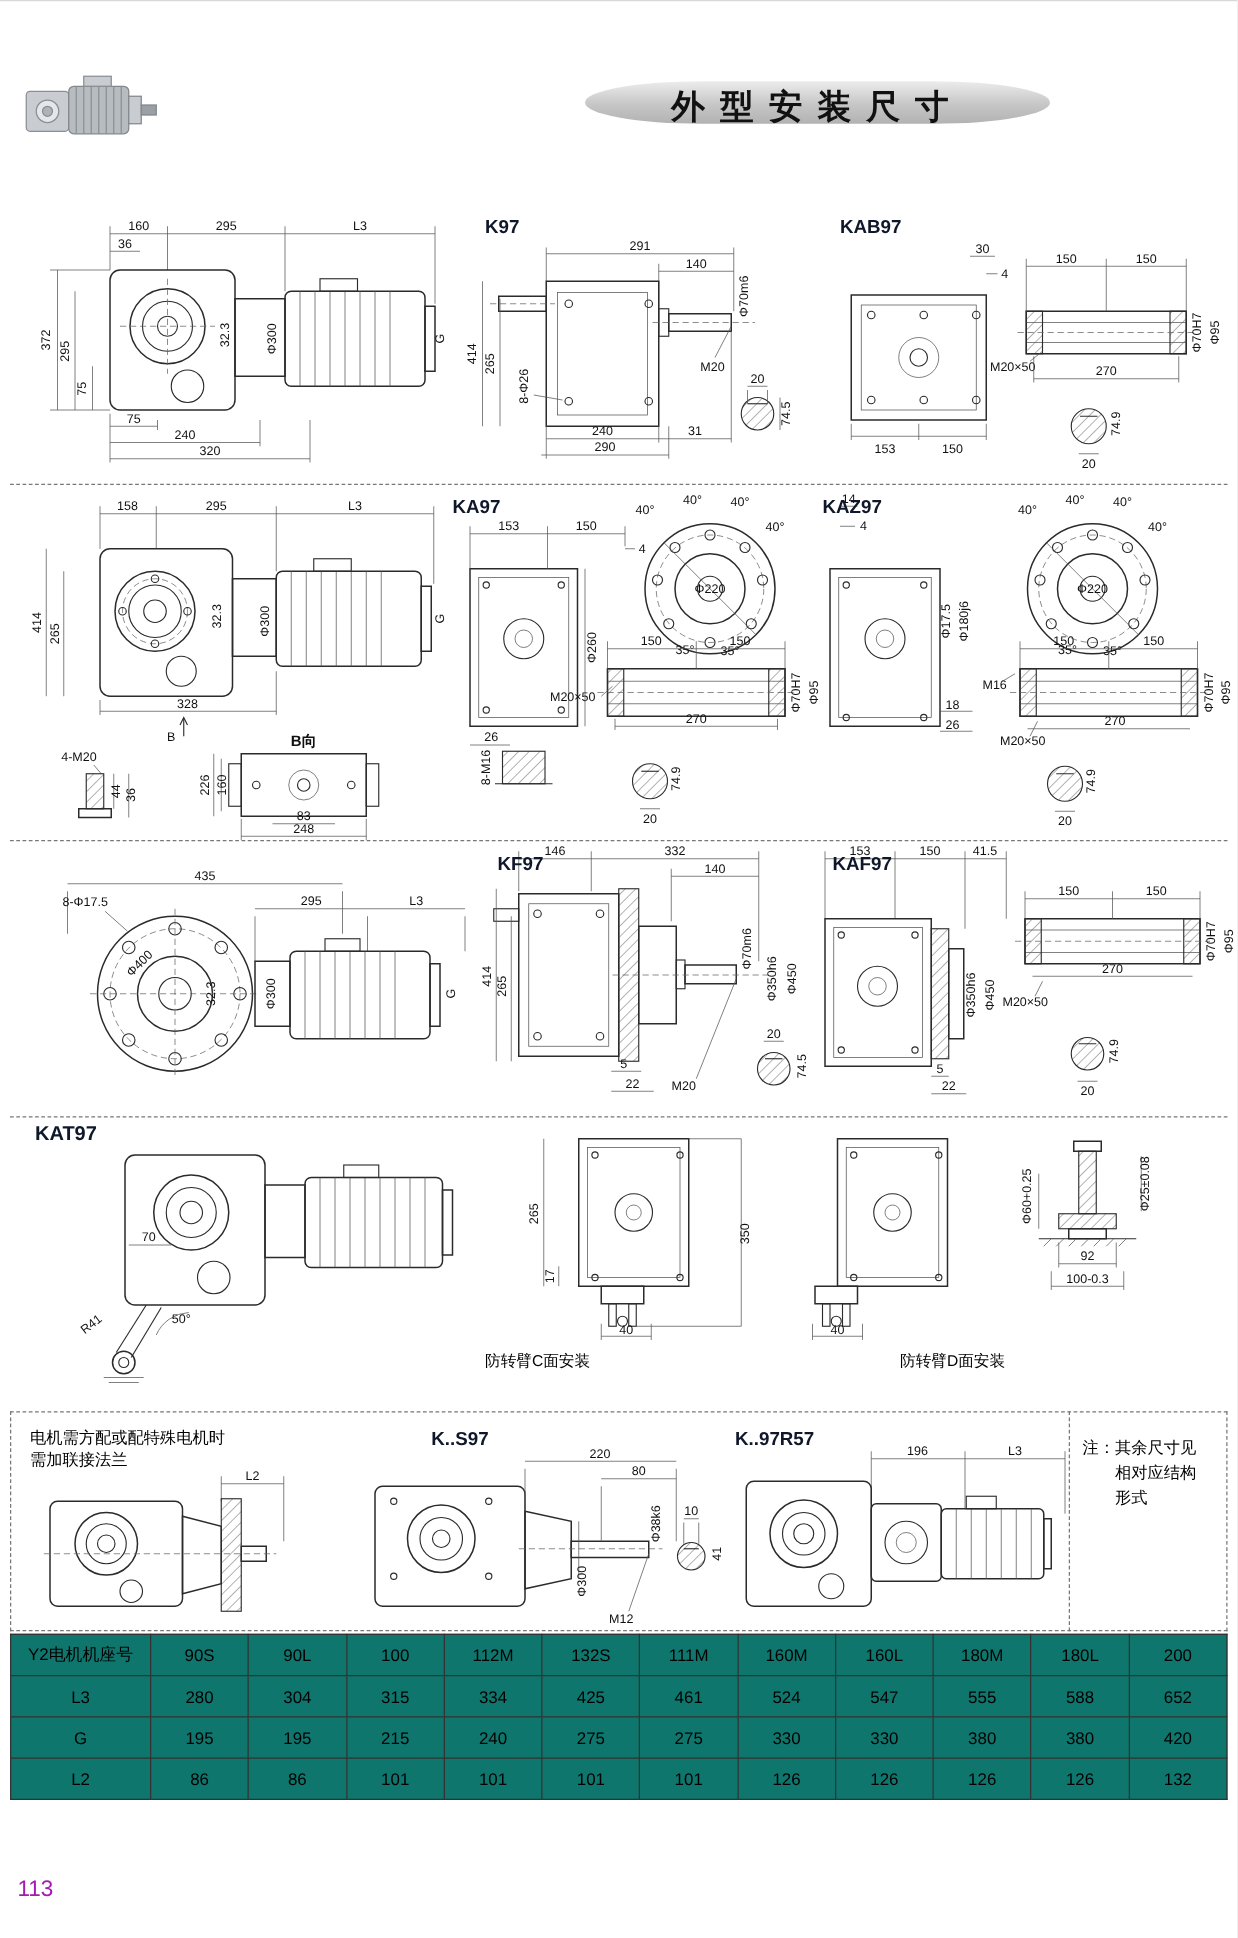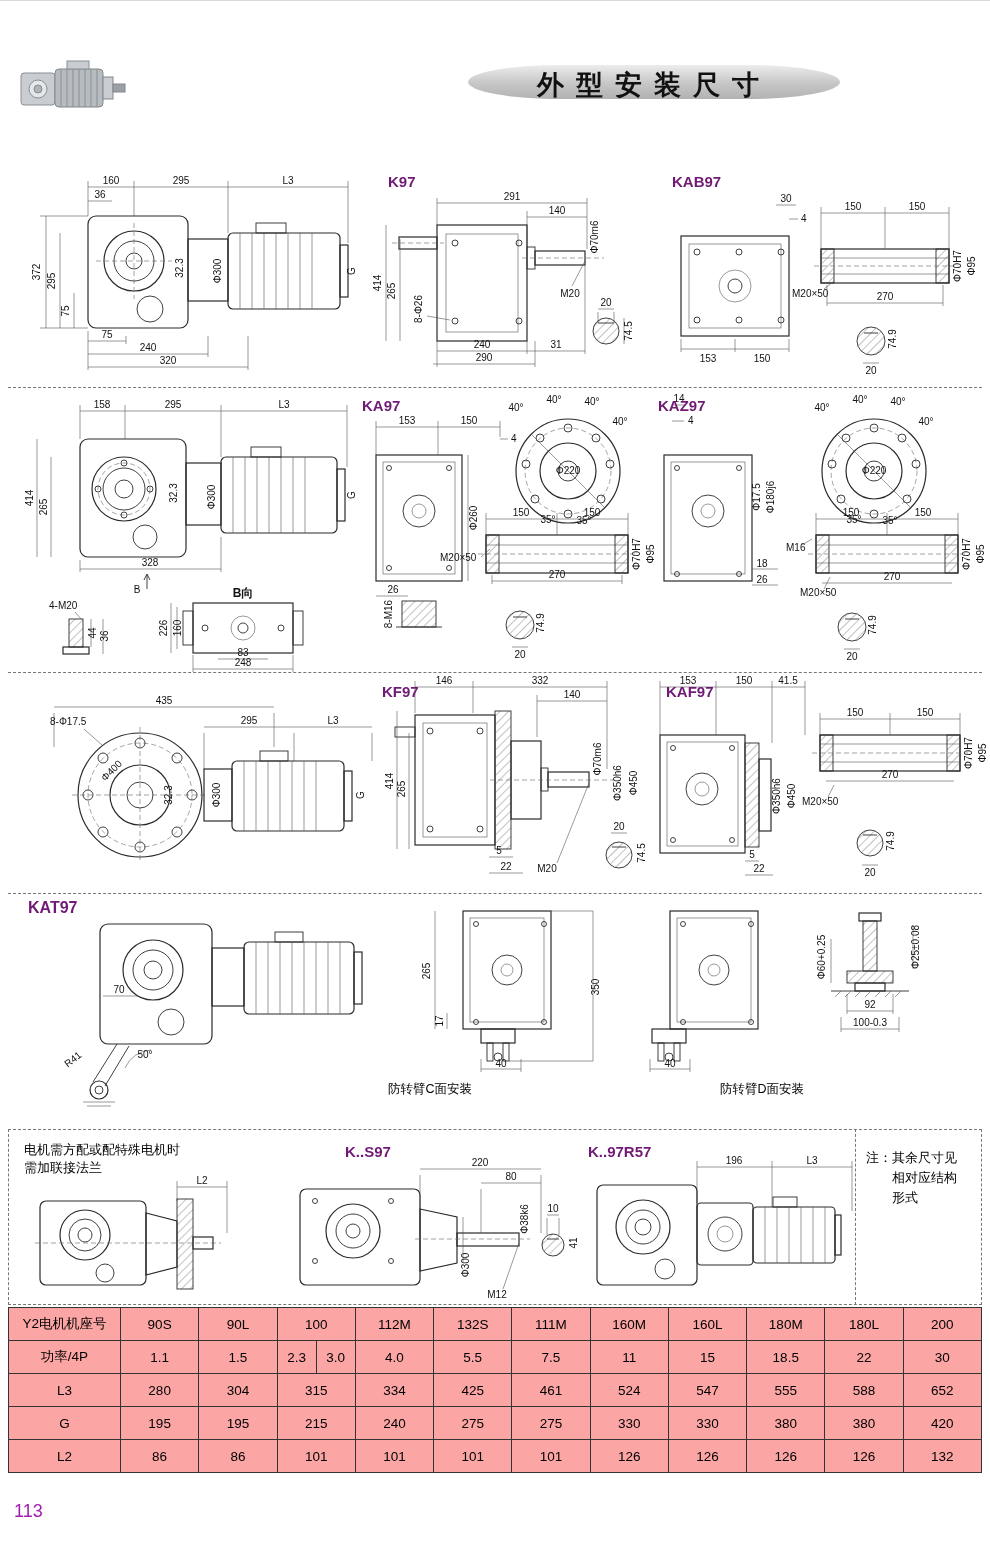--- a/index.html
+++ b/index.html
@@ -8,32 +8,32 @@
   .abs{position:absolute}
   .page svg{position:absolute;overflow:visible;z-index:2}
   .page svg text{font:10px "Liberation Sans","DejaVu Sans",sans-serif;fill:#111;text-anchor:middle}
   .page svg text.st{text-anchor:start}
   .page svg text.bd{font-weight:bold;font-size:12px}
   .o{fill:none;stroke:#2b2b2b;stroke-width:1.2}
   .o2{fill:none;stroke:#2b2b2b;stroke-width:0.9}
   .dl{fill:none;stroke:#555;stroke-width:0.6}
   .dd{fill:none;stroke:#666;stroke-width:0.6;stroke-dasharray:5 3}
   .hh{fill:url(#hatch);stroke:#2b2b2b;stroke-width:0.9}
-  .ttl{position:absolute;z-index:3;font-weight:bold;font-size:15px;color:#701a75}
+  .ttl{position:absolute;z-index:3;font-weight:bold;font-size:15px;color:#0f172a}
   .cap{position:absolute;z-index:3;font-size:12.5px;color:#000}
   .note{position:absolute;z-index:3;font-size:13px;color:#000;line-height:18px}
   .sep{position:absolute;left:8px;width:974px;height:0;border-top:1px dashed #777;z-index:1}
   .wm{position:absolute;left:312px;top:588px;z-index:1;font-weight:bold;font-size:330px;line-height:1;
       color:#8f8f8f;opacity:.48;letter-spacing:-14px;font-family:"DejaVu Sans",sans-serif}
   .banner{left:468px;top:56px;width:372px;height:48px;z-index:2}
   .banner-bg{position:absolute;left:0;top:8px;width:100%;height:34px;
       background:linear-gradient(180deg,#ececec,#c6c6c6 55%,#b2b2b2);border-radius:50%/100%}
   .banner-txt{position:absolute;left:0;right:0;top:10px;text-align:center;font-size:27px;font-weight:bold;
       letter-spacing:12px;color:#111}
-  .dtable{position:absolute;left:8px;top:1306px;width:974px;border-collapse:collapse;z-index:2;table-layout:fixed;background:#fca5a5}
+  .dtable{position:absolute;left:8px;top:1306px;width:974px;border-collapse:collapse;z-index:2;table-layout:fixed;background:#0f766e}
   .dtable td{border:1px solid #333;height:33px;text-align:center;vertical-align:middle;font-size:13.5px;color:#000;padding:0}
   .split{display:flex;height:100%;align-items:stretch}
   .split span{flex:1;display:flex;align-items:center;justify-content:center}
   .split span:first-child{border-right:1px solid #333}
   .footnote{position:absolute;left:10px;top:1481px;font-size:12.5px;color:#000;z-index:2}
   .pageno{position:absolute;left:14px;top:1500px;font-size:18px;color:#a21caf;z-index:2}
   .box{position:absolute;border:1px dashed #777;z-index:1}
   .vdiv{position:absolute;border-left:1px dashed #777;z-index:1}
 </style>
 </head>
@@ -68,21 +68,21 @@
   <div class="sep" style="top:386px"></div>
   <div class="sep" style="top:671px"></div>
   <div class="sep" style="top:892px"></div>
   <div class="box" style="left:8px;top:1128px;width:974px;height:176px"></div>
   <div class="vdiv" style="left:855px;top:1128px;height:176px"></div>
 
   <div class="ttl" style="left:388px;top:172px">K97</div>
   <div class="ttl" style="left:672px;top:172px">KAB97</div>
   <div class="ttl" style="left:362px;top:396px">KA97</div>
   <div class="ttl" style="left:658px;top:396px">KAZ97</div>
-  <div class="ttl" style="left:382px;top:682px">KF97</div>
+  <div class="ttl" style="left:398px;top:682px">KF97</div>
   <div class="ttl" style="left:666px;top:682px">KAF97</div>
   <div class="ttl" style="left:28px;top:898px;font-size:16px">KAT97</div>
   <div class="ttl" style="left:345px;top:1142px">K..S97</div>
   <div class="ttl" style="left:588px;top:1142px">K..97R57</div>
 
   <div class="cap" style="left:388px;top:1080px">防转臂C面安装</div>
   <div class="cap" style="left:720px;top:1080px">防转臂D面安装</div>
   <div class="note" style="left:24px;top:1140px">电机需方配或配特殊电机时</div>
   <div class="note" style="left:24px;top:1158px">需加联接法兰</div>
   <div class="note" style="left:866px;top:1148px">注：其余尺寸见</div>
@@ -747,39 +747,20 @@
       <td>112M</td>
       <td>132S</td>
       <td>111M</td>
       <td>160M</td>
       <td>160L</td>
       <td>180M</td>
       <td>180L</td>
       <td>200</td>
     </tr>
     <tr>
-      <td>功率/4P</td>
-      <td>1.1</td>
-      <td>1.5</td>
-      <td>
-            <div class="split">
-        <span>2.3</span>
-        <span>3.0</span>
-            </div>
-          </td>
-      <td>4.0</td>
-      <td>5.5</td>
-      <td>7.5</td>
-      <td>11</td>
-      <td>15</td>
-      <td>18.5</td>
-      <td>22</td>
-      <td>30</td>
-    </tr>
-    <tr>
       <td>L3</td>
       <td>280</td>
       <td>304</td>
       <td>315</td>
       <td>334</td>
       <td>425</td>
       <td>461</td>
       <td>524</td>
       <td>547</td>
       <td>555</td>

